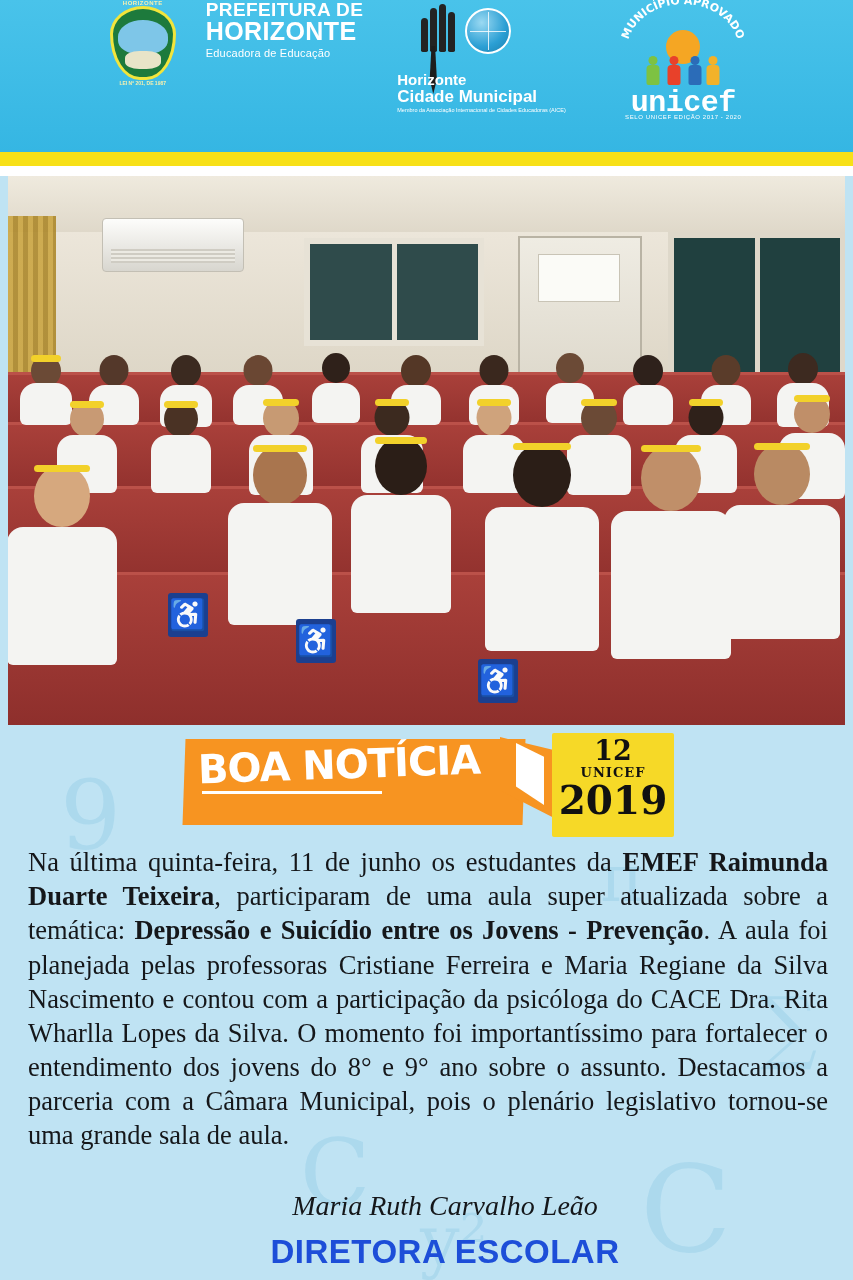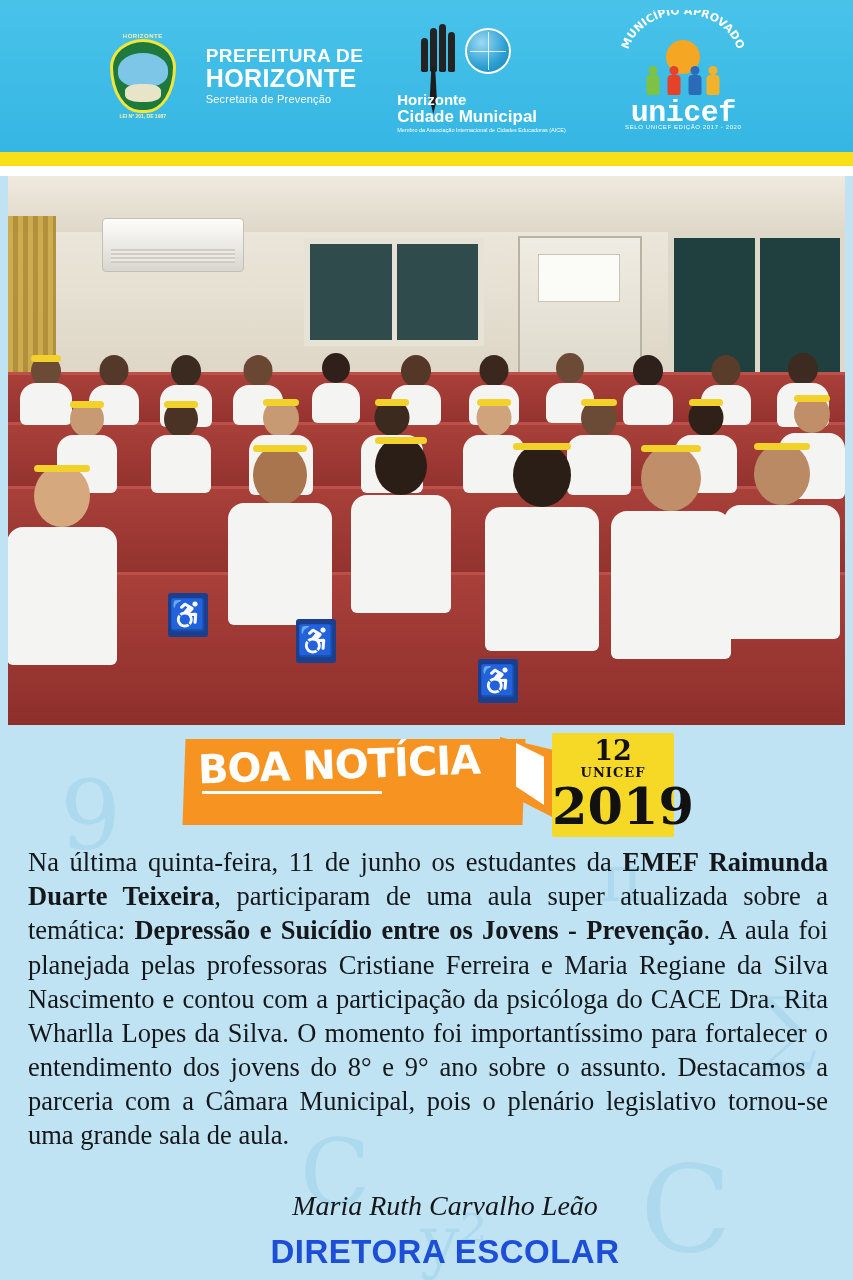--- a/index.html
+++ b/index.html
@@ -45,21 +45,21 @@
     width: 853px;
     height: 152px;
     background: linear-gradient(180deg, #49c3ea 0%, #35b6e3 100%);
     overflow: hidden;
   }
   .header-inner {
     position: relative;
     width: 100%;
     height: 100%;
     display: flex;
-    align-items: center;
+    align-items: flex-start;
     justify-content: center;
     gap: 26px;
   }
   .header-yellow-rule {
     position: absolute;
     top: 152px;
     left: 0;
     width: 853px;
     height: 14px;
     background: #f7e017;
@@ -486,21 +486,21 @@
     font-size: 27px; font-weight: bold;
     font-family: "DejaVu Serif", serif;
   }
   .badge .d-month {
     position: absolute; left: 0; right: 0; top: 32px;
     font-size: 13px; font-weight: bold; letter-spacing: 1px;
     font-family: "DejaVu Serif", serif;
   }
   .badge .d-year {
     position: absolute; left: 0; right: 0; top: 48px;
-    font-size: 51px; font-weight: bold; line-height: 1;
+    font-size: 39px; font-weight: bold; line-height: 1;
     font-family: "DejaVu Serif", serif;
   }
 
   .body-text {
     position: absolute;
     left: 28px;
     top: 120px;
     width: 800px;
     font-family: "Liberation Serif", serif;
     font-size: 26.5px;
@@ -556,21 +556,21 @@
 
       <div class="crest">
         <div class="crest-top">HORIZONTE</div>
         <div class="shield"></div>
         <div class="crest-bot">LEI Nº 201, DE 1987</div>
       </div>
 
       <div class="pref-text">
         <div class="l1">PREFEITURA DE</div>
         <div class="l2">HORIZONTE</div>
-        <div class="l3">Secretaria de Prevenção</div>
+        <div class="l3">Educadora de Educação</div>
       </div>
 
       <div class="educadora">
         <div class="glyphs">
           <div class="globe"></div>
           <div class="hand">
             <div class="finger" style="left:2px;height:34px;"></div>
             <div class="finger" style="left:11px;height:44px;"></div>
             <div class="finger" style="left:20px;height:48px;"></div>
             <div class="finger" style="left:29px;height:40px;"></div>

